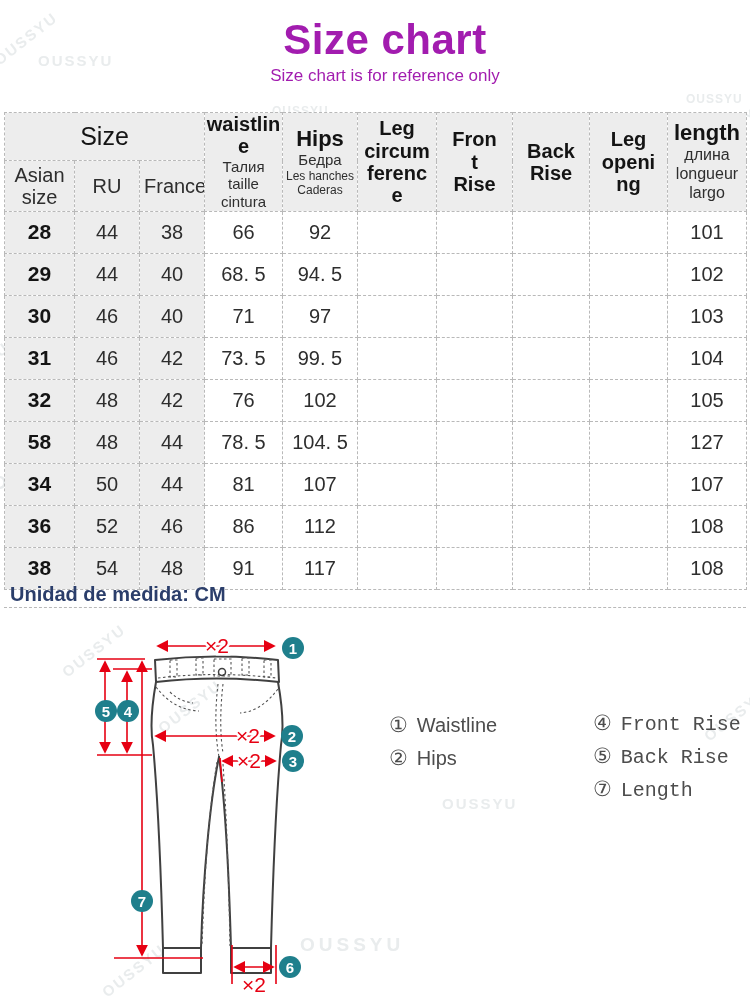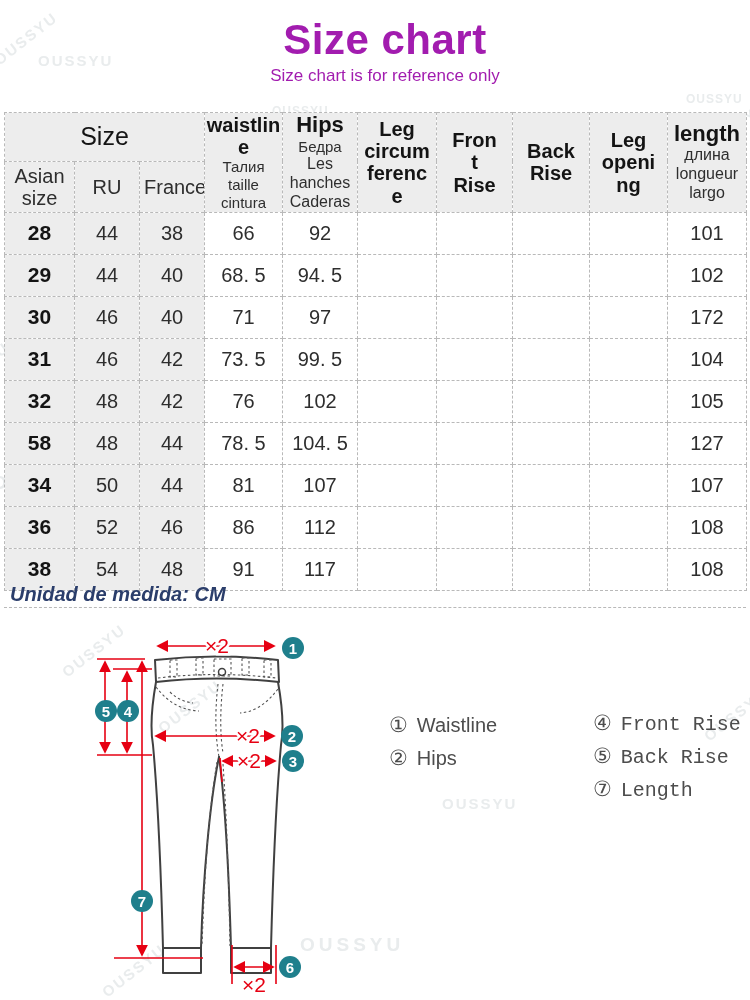--- a/index.html
+++ b/index.html
@@ -23,30 +23,30 @@
              table-layout:fixed;}
   table.size th,table.size td{border:1px dashed #b9b9b9;text-align:center;
              vertical-align:middle;padding:0;overflow:hidden;}
   table.size thead th{background:#ededed;font-weight:normal;}
   tr.hrow1{height:44px;padding-left:32px;} tr.hrow2{height:46px;}
   tbody tr{height:42px;}
   .size-head{font-size:25px;font-weight:700;color:#141414;}
   .sub-head{font-size:20px;color:#2e2e2e;line-height:1.1;}
   .col-main{font-size:20px;font-weight:700;color:#141414;line-height:1.12;overflow-wrap:anywhere;}
   .col-sub{font-size:15px;color:#2e2e2e;line-height:1.18;}
-  .col-sub.smaller{font-size:16px;}
+  .col-sub.smaller{font-size:12px;}
   .col-sub.len{font-size:16px;}
   td.v{font-size:20px;color:#2e2e2e;background:#fff;}
   td.gray{background:#ededed;}
   td.asian{font-weight:700;font-size:21px;color:#141414;}
 
   
   .unit{position:absolute;top:581px;left:4px;width:742px;height:27px;line-height:26px;
         font-size:20px;font-weight:700;color:#2b3e6b;text-align:left;padding-left:6px;
-        border-bottom:1px dashed #b9b9b9;box-sizing:border-box;font-style:italic;}
+        border-bottom:1px dashed #b9b9b9;box-sizing:border-box;}
 
   
   svg.pants{position:absolute;left:40px;top:605px;}
 
   
   .legend-col{position:absolute;}
   .legend-col.c1{left:389px;top:708px;}
   .legend-col.c2{left:593px;top:708px;font-family:Liberation Mono, monospace;}
   .legend-item{font-size:20px;color:#4d4d4d;height:33px;line-height:33px;white-space:nowrap;}
   .legend-num{font-size:21px;margin-right:9px;color:#4d4d4d;}
@@ -164,21 +164,21 @@
       <tr>
         <td class="v gray asian">30</td>
         <td class="v gray">46</td>
         <td class="v gray">40</td>
         <td class="v">71</td>
         <td class="v">97</td>
         <td class="v"></td>
           <td class="v"></td>
         <td class="v"></td>
           <td class="v"></td>
-        <td class="v">172</td>
+        <td class="v">103</td>
       </tr>
       <tr>
         <td class="v gray asian">31</td>
         <td class="v gray">46</td>
         <td class="v gray">42</td>
         <td class="v">73. 5</td>
         <td class="v">99. 5</td>
         <td class="v"></td>
           <td class="v"></td>
         <td class="v"></td>

